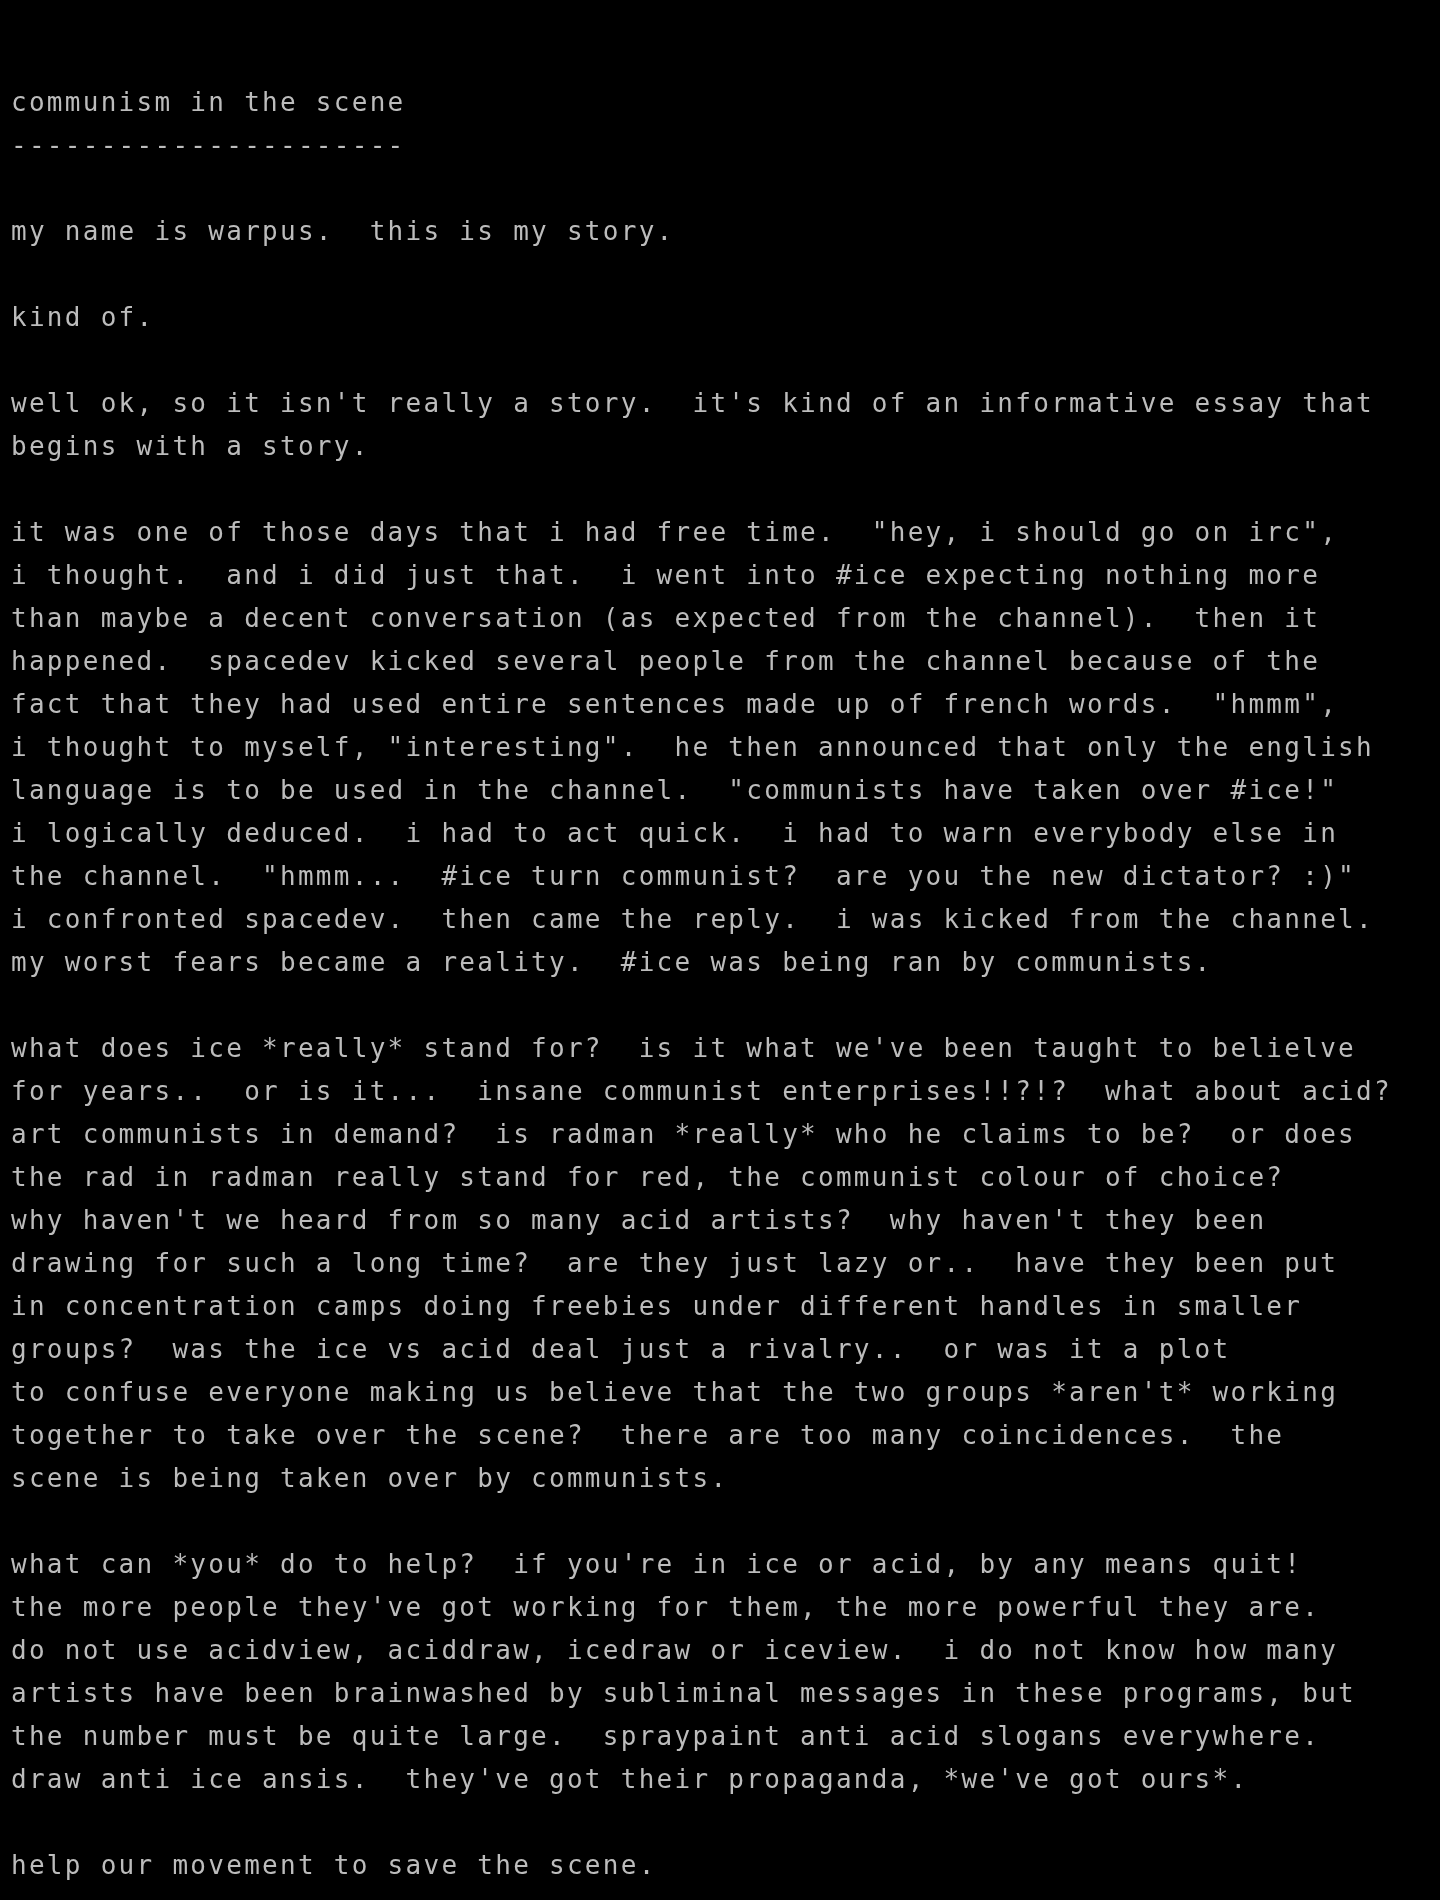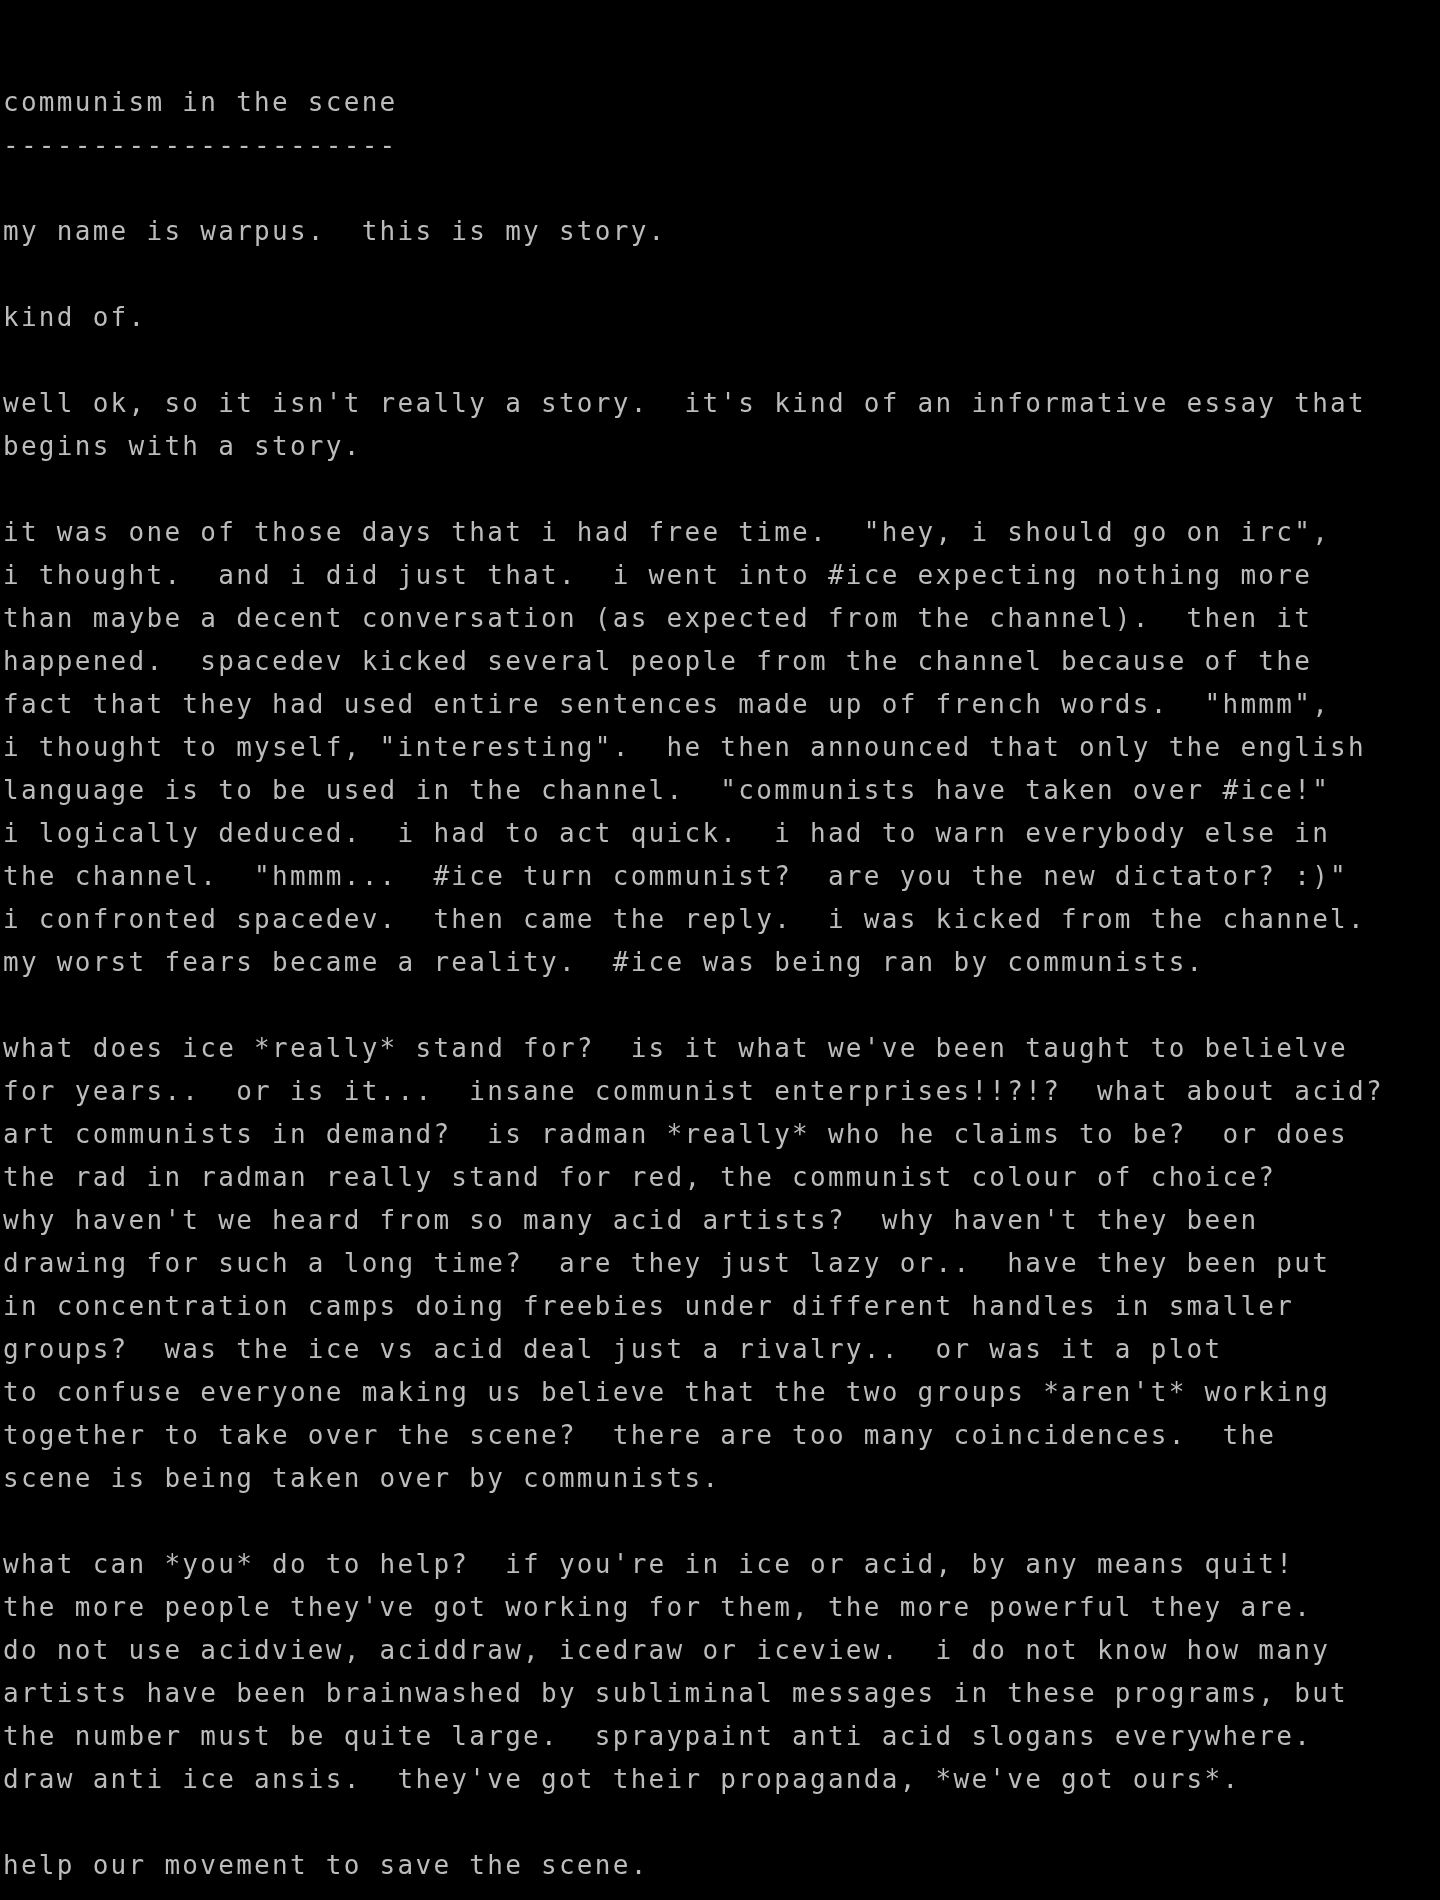--- a/index.html
+++ b/index.html
@@ -19,20 +19,21 @@
     font-family: "DejaVu Sans Mono", monospace;
     font-size: 26px;
     line-height: 43px;
     letter-spacing: 2.28px;
     color: #bcbcbc;
     white-space: pre;
     text-rendering: optimizeSpeed;
   }
   .line {
     height: 43px;
+    margin-left: 8px;
   }
 </style>
 </head>
 <body style="background: rgb(0, 0, 0);">
 
 <div class="terminal" style="color: rgb(188, 188, 188);">
   
 <div class="line">communism in the scene</div><div class="line">----------------------</div><div class="line">&nbsp;</div><div class="line">my name is warpus.  this is my story.</div><div class="line">&nbsp;</div><div class="line">kind of.</div><div class="line">&nbsp;</div><div class="line">well ok, so it isn't really a story.  it's kind of an informative essay that</div><div class="line">begins with a story.</div><div class="line">&nbsp;</div><div class="line">it was one of those days that i had free time.  "hey, i should go on irc",</div><div class="line">i thought.  and i did just that.  i went into #ice expecting nothing more</div><div class="line">than maybe a decent conversation (as expected from the channel).  then it</div><div class="line">happened.  spacedev kicked several people from the channel because of the</div><div class="line">fact that they had used entire sentences made up of french words.  "hmmm",</div><div class="line">i thought to myself, "interesting".  he then announced that only the english</div><div class="line">language is to be used in the channel.  "communists have taken over #ice!"</div><div class="line">i logically deduced.  i had to act quick.  i had to warn everybody else in</div><div class="line">the channel.  "hmmm...  #ice turn communist?  are you the new dictator? :)"</div><div class="line">i confronted spacedev.  then came the reply.  i was kicked from the channel.</div><div class="line">my worst fears became a reality.  #ice was being ran by communists.</div><div class="line">&nbsp;</div><div class="line">what does ice *really* stand for?  is it what we've been taught to belielve</div><div class="line">for years..  or is it...  insane communist enterprises!!?!?  what about acid?</div><div class="line">art communists in demand?  is radman *really* who he claims to be?  or does</div><div class="line">the rad in radman really stand for red, the communist colour of choice?</div><div class="line">why haven't we heard from so many acid artists?  why haven't they been</div><div class="line">drawing for such a long time?  are they just lazy or..  have they been put</div><div class="line">in concentration camps doing freebies under different handles in smaller</div><div class="line">groups?  was the ice vs acid deal just a rivalry..  or was it a plot</div><div class="line">to confuse everyone making us believe that the two groups *aren't* working</div><div class="line">together to take over the scene?  there are too many coincidences.  the</div><div class="line">scene is being taken over by communists.</div><div class="line">&nbsp;</div><div class="line">what can *you* do to help?  if you're in ice or acid, by any means quit!</div><div class="line">the more people they've got working for them, the more powerful they are.</div><div class="line">do not use acidview, aciddraw, icedraw or iceview.  i do not know how many</div><div class="line">artists have been brainwashed by subliminal messages in these programs, but</div><div class="line">the number must be quite large.  spraypaint anti acid slogans everywhere.</div><div class="line">draw anti ice ansis.  they've got their propaganda, *we've got ours*.</div><div class="line">&nbsp;</div><div class="line">help our movement to save the scene.</div><div class="line">&nbsp;</div></div>
 
 </body></html>

